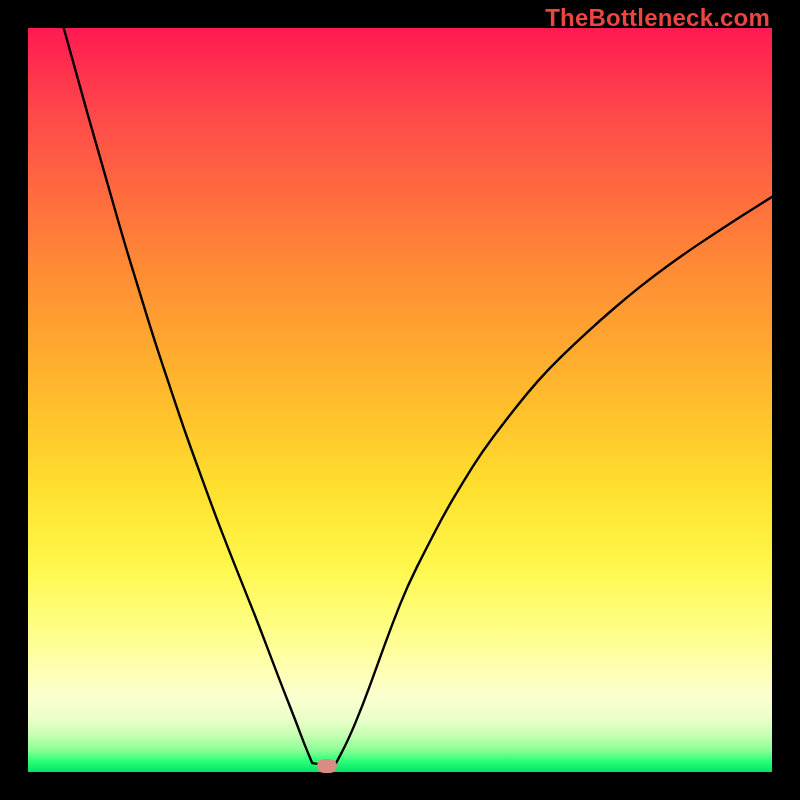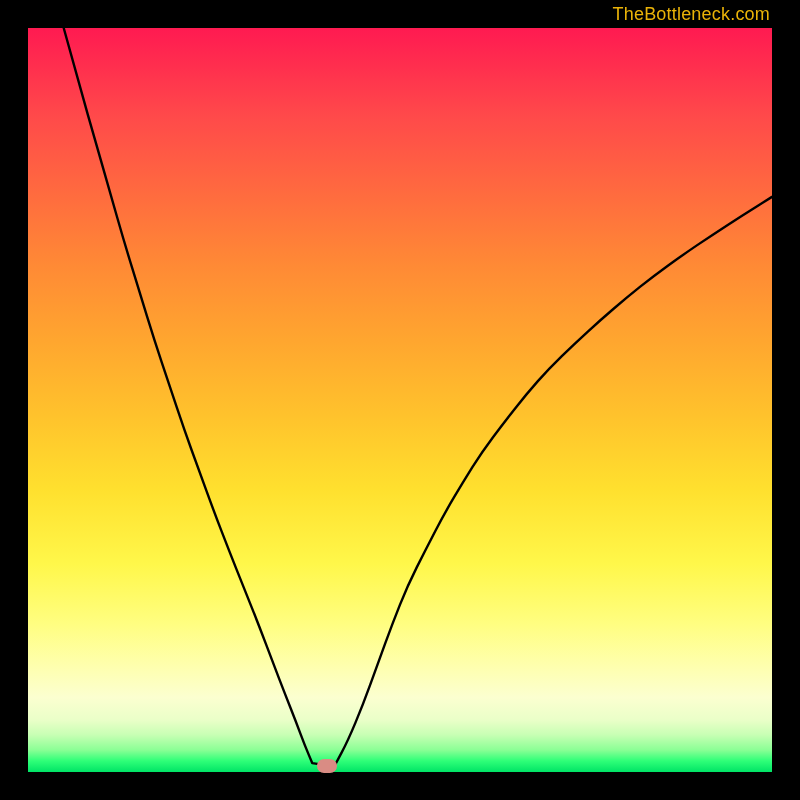--- a/index.html
+++ b/index.html
@@ -42,23 +42,23 @@
       #c8ffb4 95%,
       #8cff96 97%,
       #2fff78 98.5%,
       #00e466 100%
     );
   }
   .watermark {
     position: absolute;
     top: 4px;
     right: 30px;
-    color: #eab308;
-    font-size: 18px;
-    font-weight: 400;
+    color: #ef4444;
+    font-size: 24px;
+    font-weight: 700;
     letter-spacing: 0.2px;
   }
   svg.curve {
     position: absolute;
     left: 0;
     top: 0;
     width: 744px;
     height: 744px;
     overflow: visible;
   }

